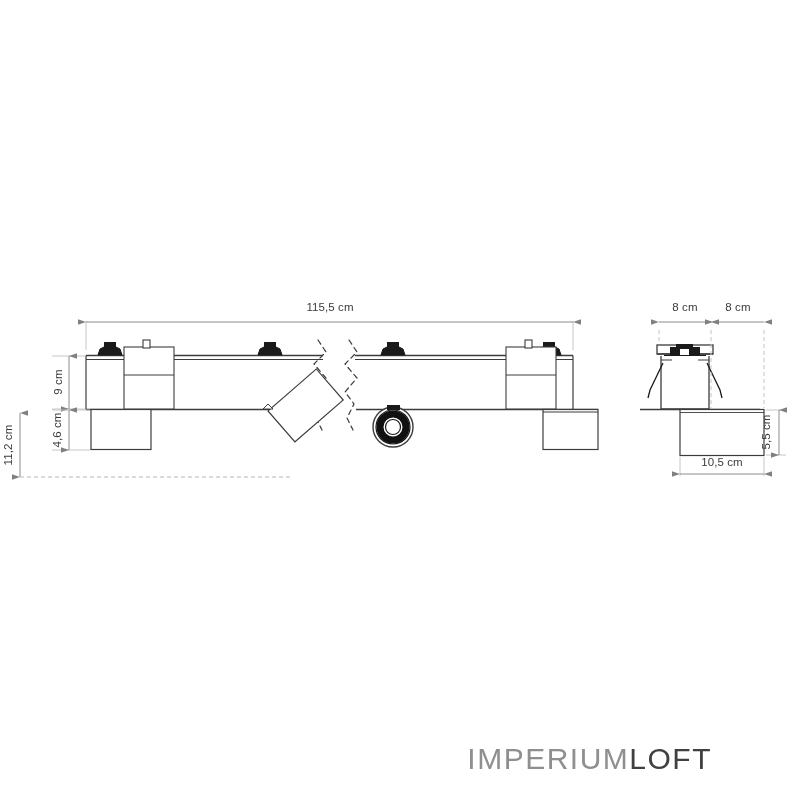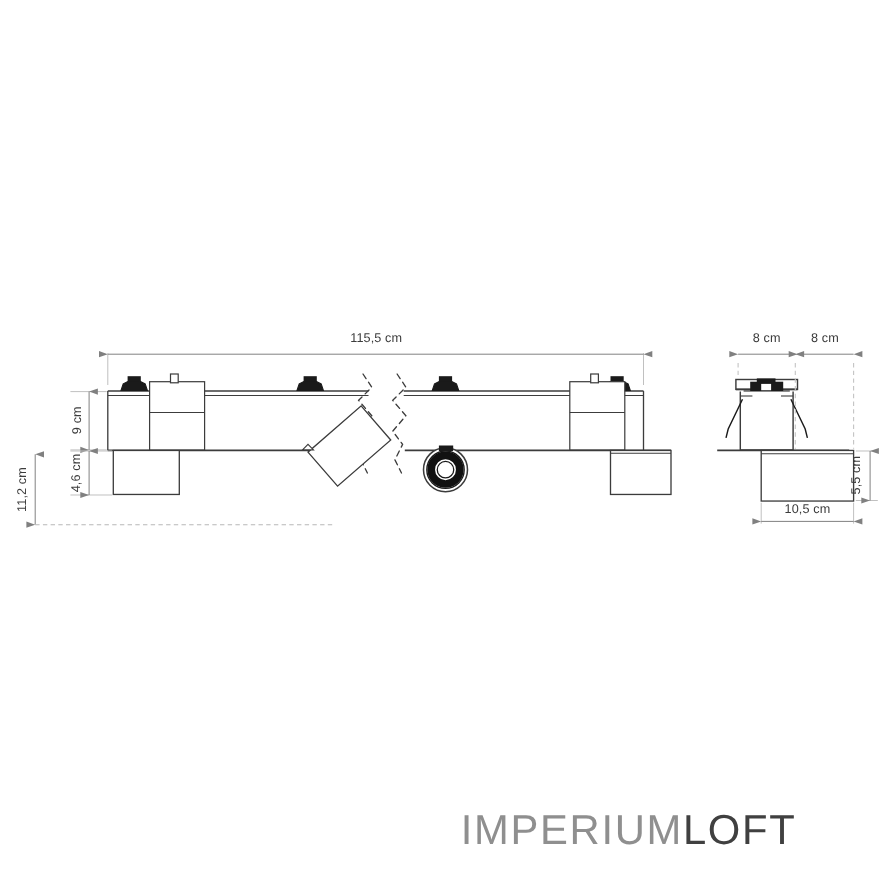--- a/index.html
+++ b/index.html
@@ -10,21 +10,21 @@
   }
   body {
     width: 800px;
     height: 800px;
     font-family: "Liberation Sans", sans-serif;
     position: relative;
     overflow: hidden;
   }
   #sheet {
     position: absolute;
-    left: 12px; top: 0;
+    left: 0; top: 0;
     width: 740px;
     height: 800px;
     text-decoration: underline;
   }
   svg#drawing {
     position: absolute;
     left: 0; top: 0;
     width: 800px;
     height: 800px;
     display: block;
@@ -38,21 +38,21 @@
   .brand-wrap {
     position: absolute;
     right: 28px;
     bottom: 26px;
     display: flex;
     align-items: baseline;
     letter-spacing: 1.5px;
   }
   .brand-main, .brand-accent {
     font-family: "Liberation Sans", sans-serif;
-    font-size: 38px;
+    font-size: 30px;
     font-weight: 300;
     line-height: 1;
   }
   .brand-main { color: #8f8f8f; }
   .brand-accent { color: #404040; }
 </style>
 </head>
 <body>
 
 <div id="sheet">

